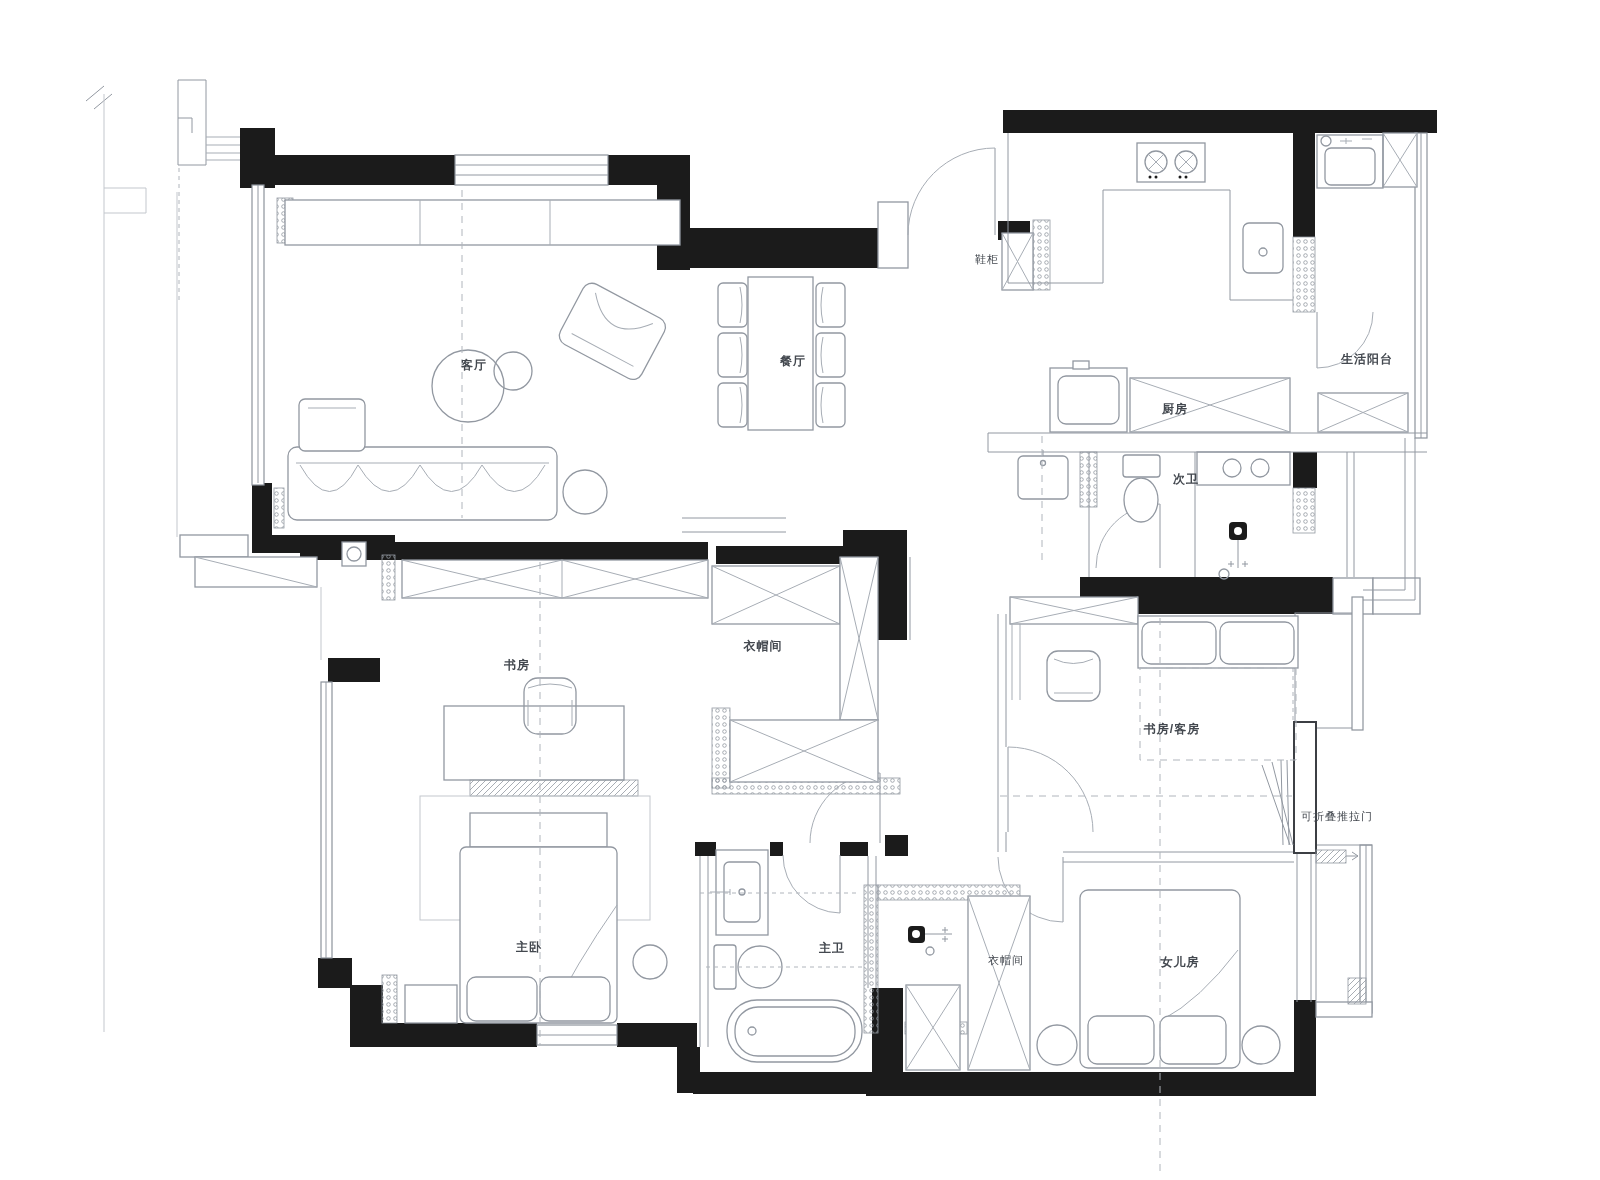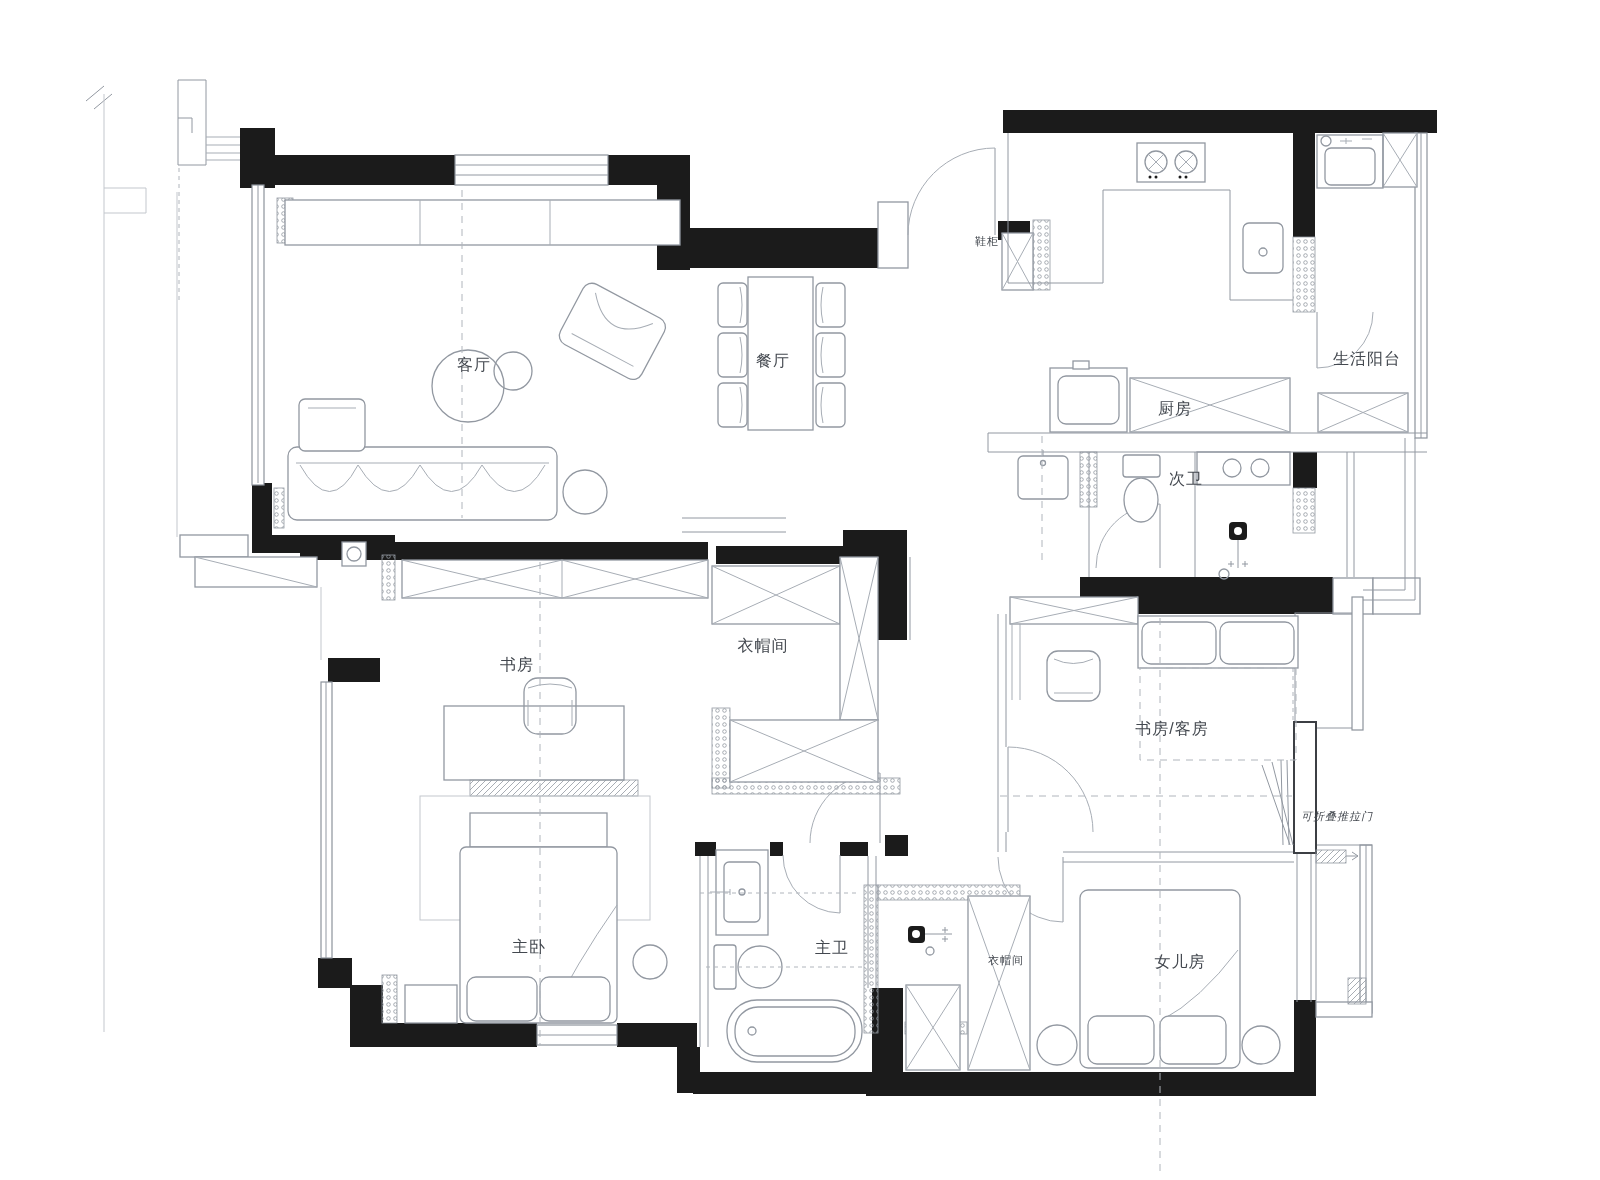--- a/index.html
+++ b/index.html
@@ -1,20 +1,20 @@
 <!DOCTYPE html>
 <html><head>
 <meta charset="utf-8">
 <style>
   html,body{margin:0;padding:0;background:#ffffff;}
   .plan{position:relative;width:1600px;height:1180px;background:#fff;overflow:hidden;
         font-family:"Liberation Sans","DejaVu Sans",sans-serif;}
   .plan svg{position:absolute;left:0;top:0;}
-  .lbl{position:absolute;transform:translate(-50%,-50%);font-size:16px;color:#43484f;
-       letter-spacing:1px;white-space:nowrap;font-weight:normal;}
+  .lbl{position:absolute;transform:translate(-50%,-50%);font-size:12px;color:#43484f;
+       letter-spacing:1px;white-space:nowrap;font-weight:bold;}
   .lbl.small{font-size:11px;font-weight:normal;}
   
   .w   {fill:#1b1b1b;stroke:none;}
   .f   {fill:#ffffff;stroke:#9298a1;stroke-width:1.3;}
   .f2  {fill:none;stroke:#9298a1;stroke-width:1.3;}
   .fl  {fill:none;stroke:#a7adb5;stroke-width:1;}
   .thin{fill:none;stroke:#9298a1;stroke-width:1;}
   .lite{fill:none;stroke:#c3c7cd;stroke-width:1;}
   .win {fill:#ffffff;stroke:#8d939c;stroke-width:1.2;}
   .dash{fill:none;stroke:#b0b5bc;stroke-width:1;stroke-dasharray:7 6;}
@@ -390,26 +390,26 @@
     <path class="dash" d="M540 562 L540 1045"></path>
     <path class="dash" d="M1160 618 L1160 1172"></path>
     <path class="dash" d="M1042 436 L1042 560"></path>
     <path class="dsh2" d="M700 893 L860 893"></path>
     <path class="dsh2" d="M706 967 L862 967"></path>
     <path class="dash" d="M1000 796 L1292 796"></path>
   </g>
 </svg>
 
   <div class="lbl" style="left:474px;top:365px;">客厅</div>
-  <div class="lbl" style="left:773px;top:361px;">餐厅</div>
-  <div class="lbl small" style="left:987px;top:241px;">鞋柜</div>
+  <div class="lbl" style="left:793px;top:361px;">餐厅</div>
+  <div class="lbl small" style="left:987px;top:259px;">鞋柜</div>
   <div class="lbl" style="left:1175px;top:361px;margin-top:48px;">厨房</div>
   <div class="lbl" style="left:1367px;top:359px;">生活阳台</div>
   <div class="lbl" style="left:1186px;top:479px;">次卫</div>
   <div class="lbl" style="left:517px;top:665px;">书房</div>
   <div class="lbl" style="left:763px;top:646px;">衣帽间</div>
   <div class="lbl" style="left:1172px;top:729px;">书房/客房</div>
-  <div class="lbl small" style="left:1337px;top:816px;font-style:italic;">可折叠推拉门</div>
+  <div class="lbl small" style="left:1337px;top:816px;">可折叠推拉门</div>
   <div class="lbl" style="left:529px;top:947px;">主卧</div>
   <div class="lbl" style="left:805px;top:948px;margin-left:27px;">主卫</div>
   <div class="lbl small" style="left:1006px;top:960px;">衣帽间</div>
   <div class="lbl" style="left:1180px;top:962px;text-align:center;">女儿房</div>
 </div>
 
 </body></html>

